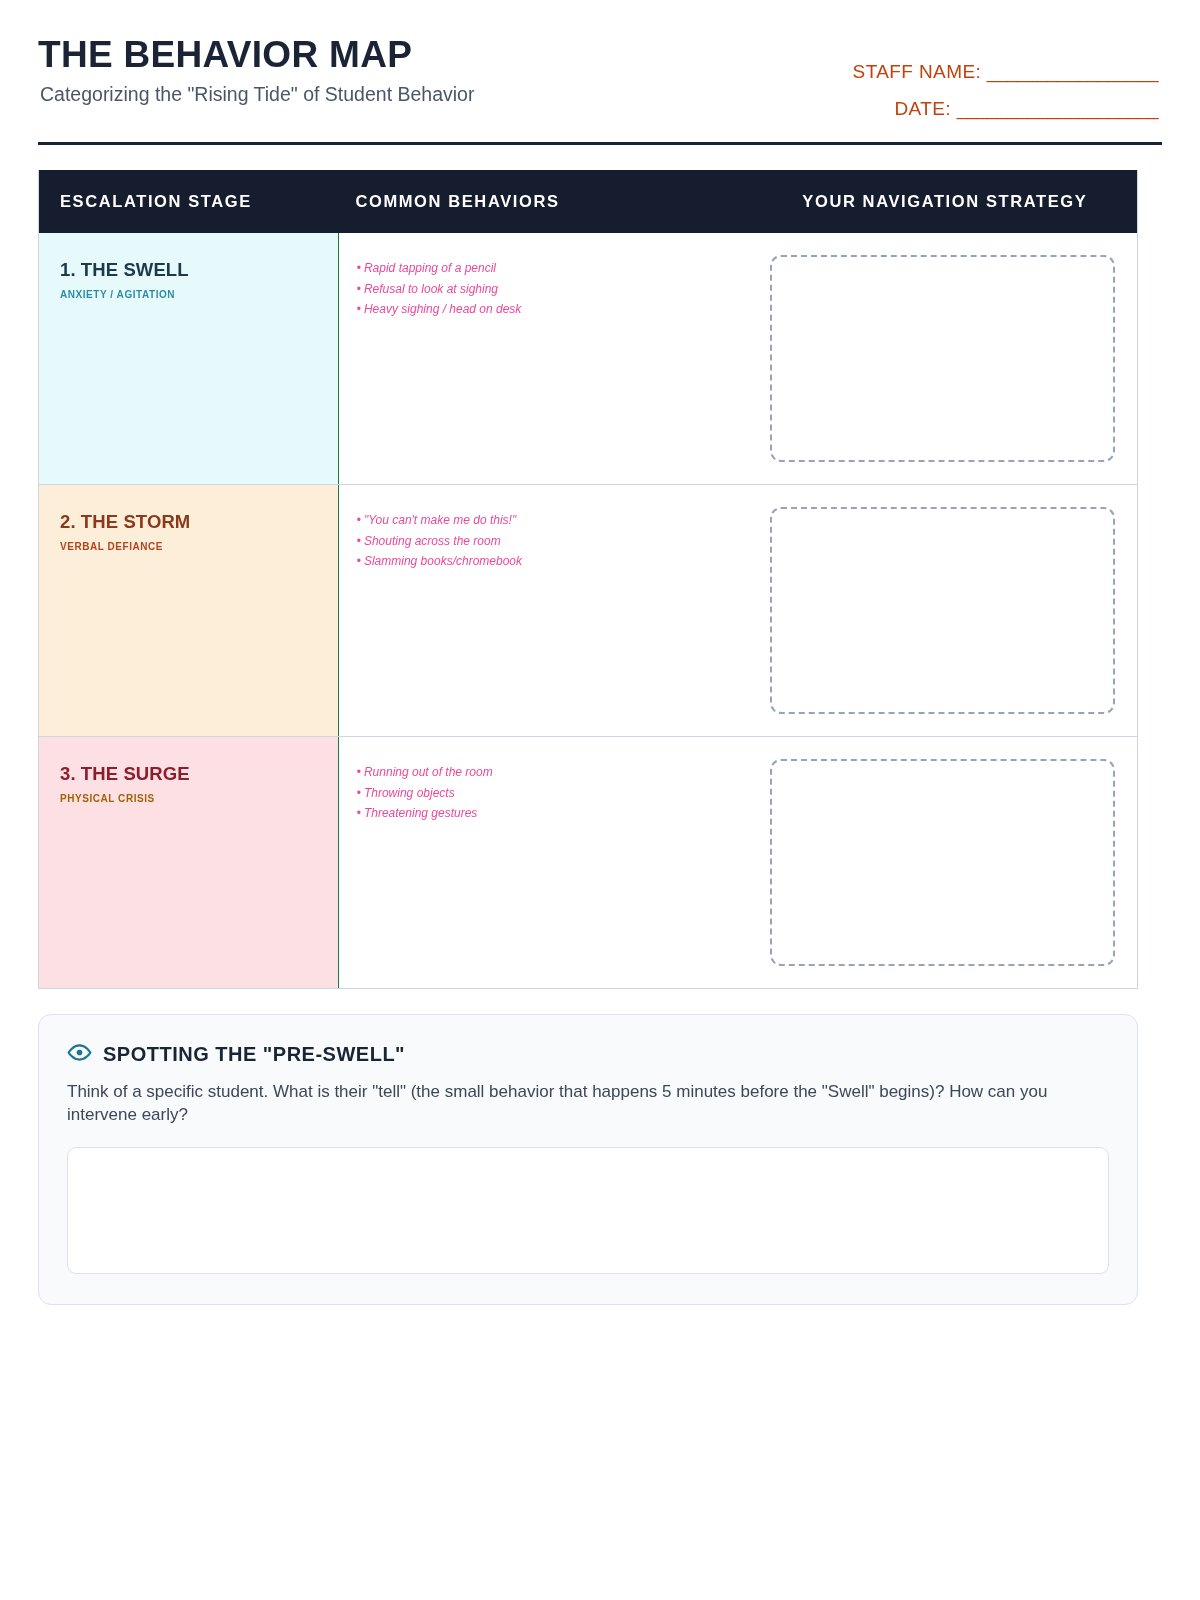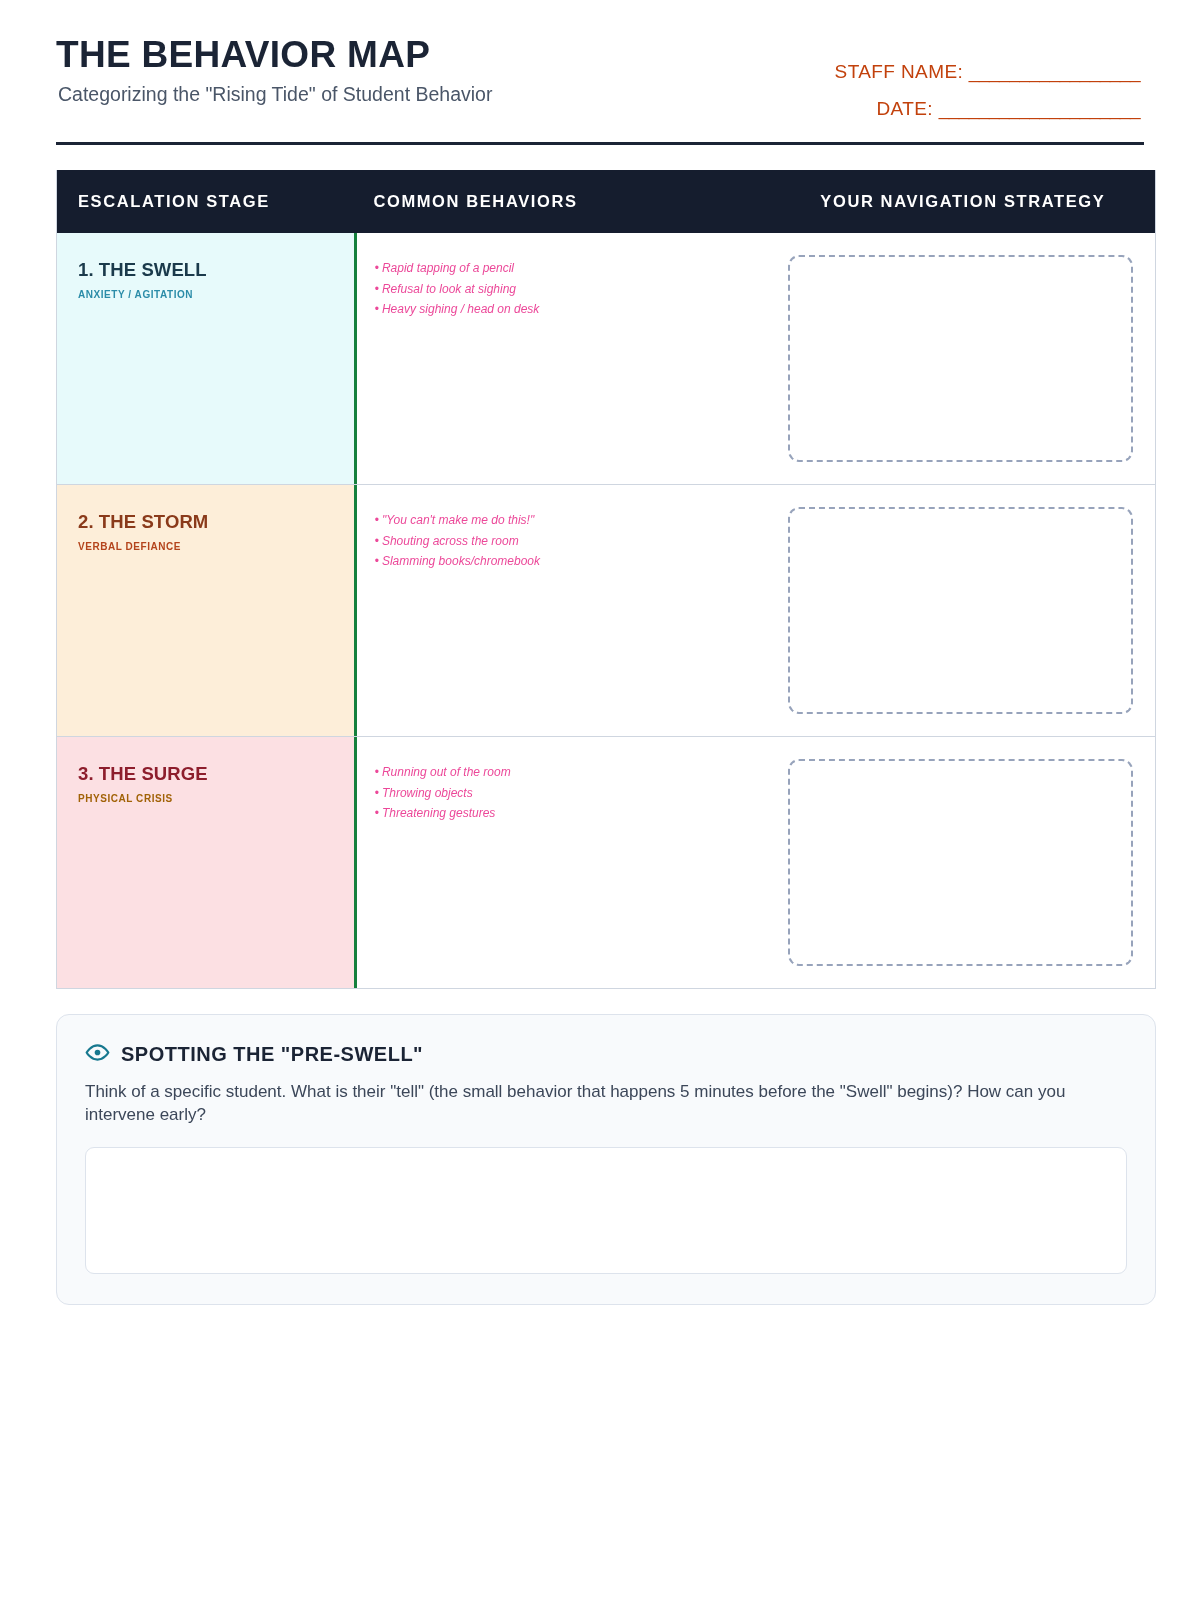--- a/index.html
+++ b/index.html
@@ -15,21 +15,21 @@
     color: #1b2435;
     position: relative;
     overflow: hidden;
   }
 
   .page {
     position: absolute;
     left: 0; top: 0;
     width: 1200px;
     height: 1600px;
-    padding: 0 56px;
+    padding: 0 38px;
   }
 
   
   .header {
     display: flex;
     align-items: flex-start;
     justify-content: space-between;
     padding-top: 34px;
   }
   .title-block { padding-left: 0px; }
@@ -96,21 +96,21 @@
   .trow {
     display: flex;
     border-bottom: 1px solid #cfd6e0;
     min-height: 250px;
   }
   .trow:last-child { border-bottom: none; }
 
   .cell-stage {
     width: 300px;
     padding: 26px 20px 0 21px;
-    border-right: 3px solid #15803d;
+    border-right: 1px solid #15803d;
   }
   .stage-name {
     font-size: 18.5px;
     font-weight: bold;
     letter-spacing: 0.1px;
     line-height: 1.2;
   }
   .stage-sub {
     font-size: 10px;
     font-weight: bold;

